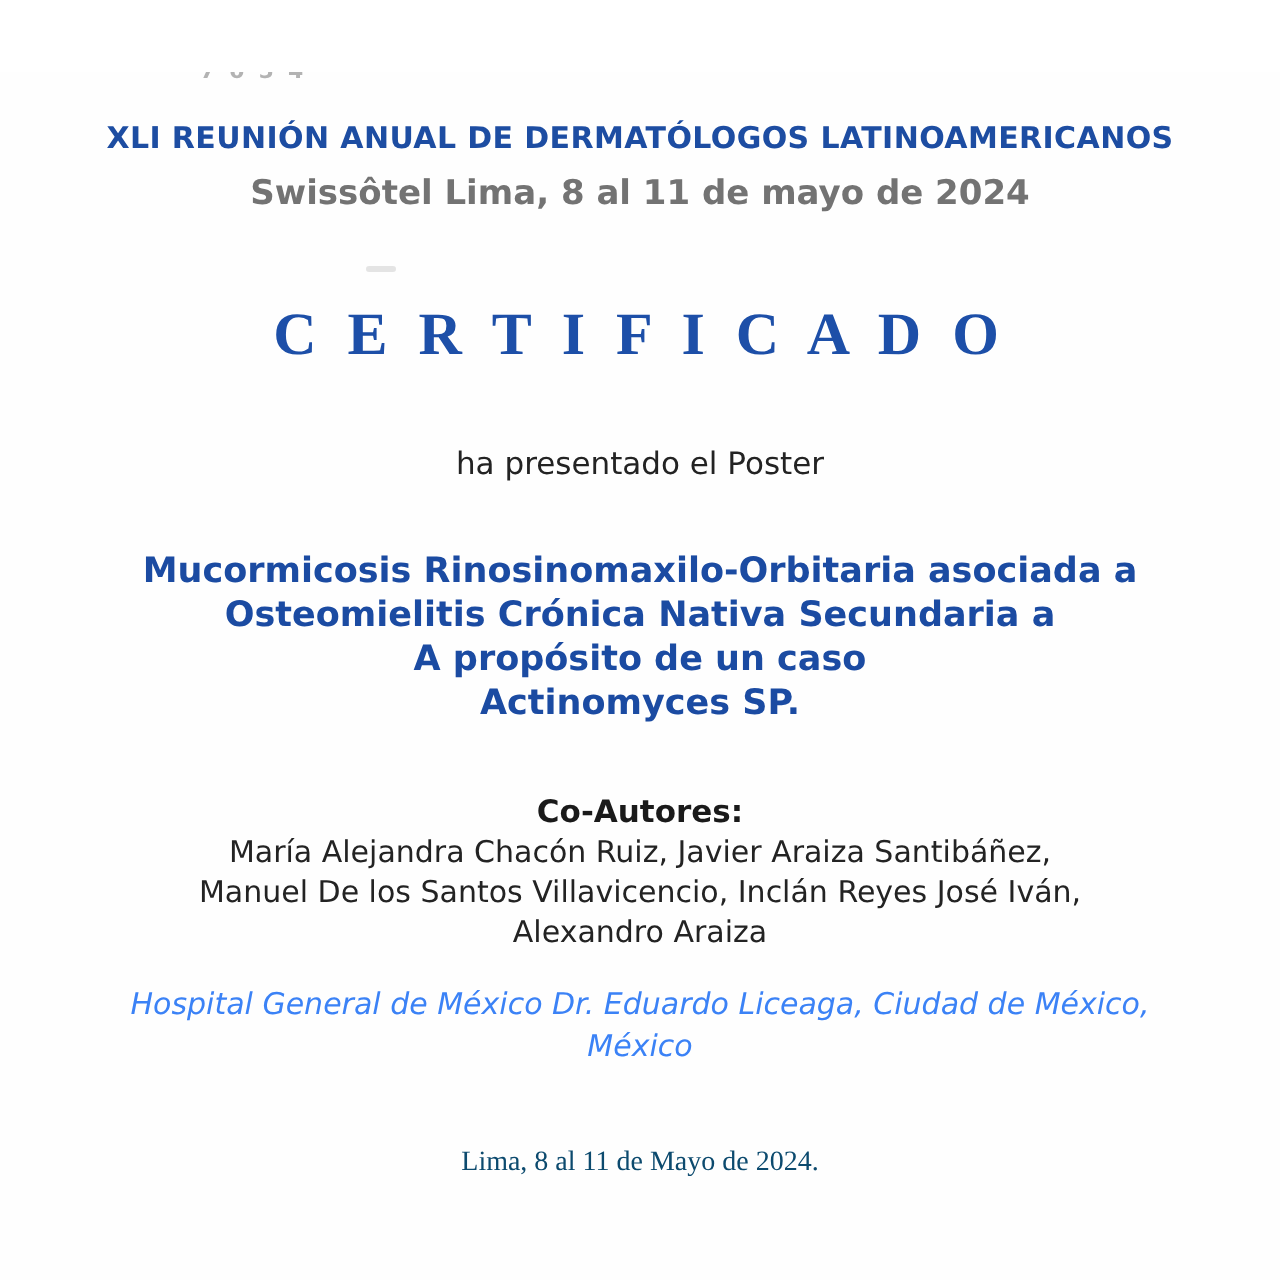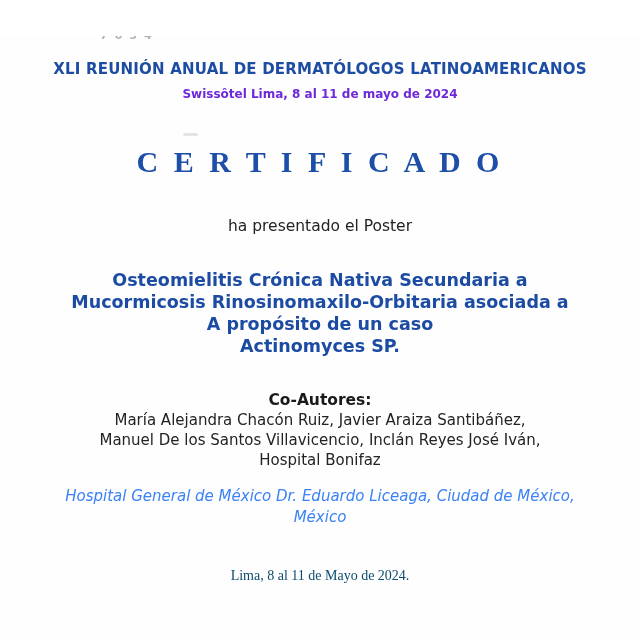--- a/index.html
+++ b/index.html
@@ -54,23 +54,23 @@
     padding: 24px 48px 0 48px;
   }
   .event-title {
     font-size: 15px;
     font-weight: 700;
     color: #1d4da2;
     letter-spacing: 0.2px;
   }
   .event-venue {
     margin-top: 9px;
-    font-size: 12px;
+    font-size: 17px;
     font-weight: 700;
-    color: #6d28d9;
+    color: #737373;
   }
   .cert-heading {
     margin-top: 44px;
     font-family: "Liberation Serif", "DejaVu Serif", serif;
     font-size: 30px;
     font-weight: 700;
     color: #1d4fa8;
     letter-spacing: 4px;
   }
   .recipient-name {
@@ -132,31 +132,31 @@
     <div class="event-title">XLI REUNIÓN ANUAL DE DERMATÓLOGOS LATINOAMERICANOS</div>
 
     <div class="event-venue">Swissôtel Lima, 8 al 11 de mayo de 2024</div>
 
     <div class="cert-heading">C E R T I F I C A D O</div>
 
 
     <div class="presented">ha presentado el Poster</div>
 
     <div class="poster-title">
+      <div>Mucormicosis Rinosinomaxilo-Orbitaria asociada a</div>
       <div>Osteomielitis Crónica Nativa Secundaria a</div>
-      <div>Mucormicosis Rinosinomaxilo-Orbitaria asociada a</div>
       <div>A propósito de un caso</div>
       <div>Actinomyces SP.</div>
     </div>
 
     <div class="coauthors">
       <div class="coauthors-heading">Co-Autores:</div>
       <div>María Alejandra Chacón Ruiz, Javier Araiza Santibáñez,</div>
       <div>Manuel De los Santos Villavicencio, Inclán Reyes José Iván,</div>
-      <div>Hospital Bonifaz</div>
+      <div>Alexandro Araiza</div>
     </div>
 
     <div class="institution">
       <div>Hospital General de México Dr. Eduardo Liceaga, Ciudad de México,</div>
       <div>México</div>
     </div>
 
     <div class="footer-date">Lima, 8 al 11 de Mayo de 2024.</div>
 
   </div>

